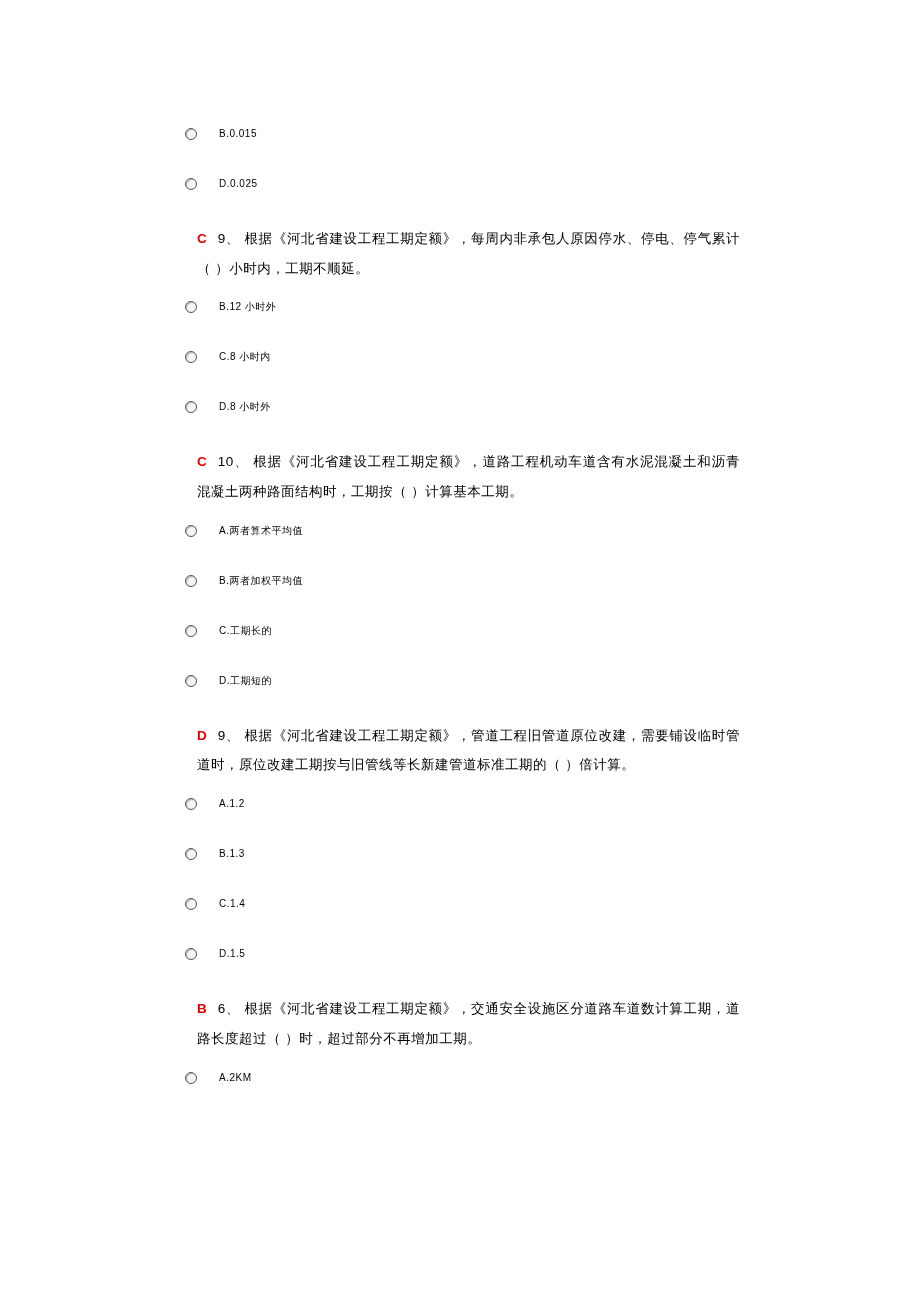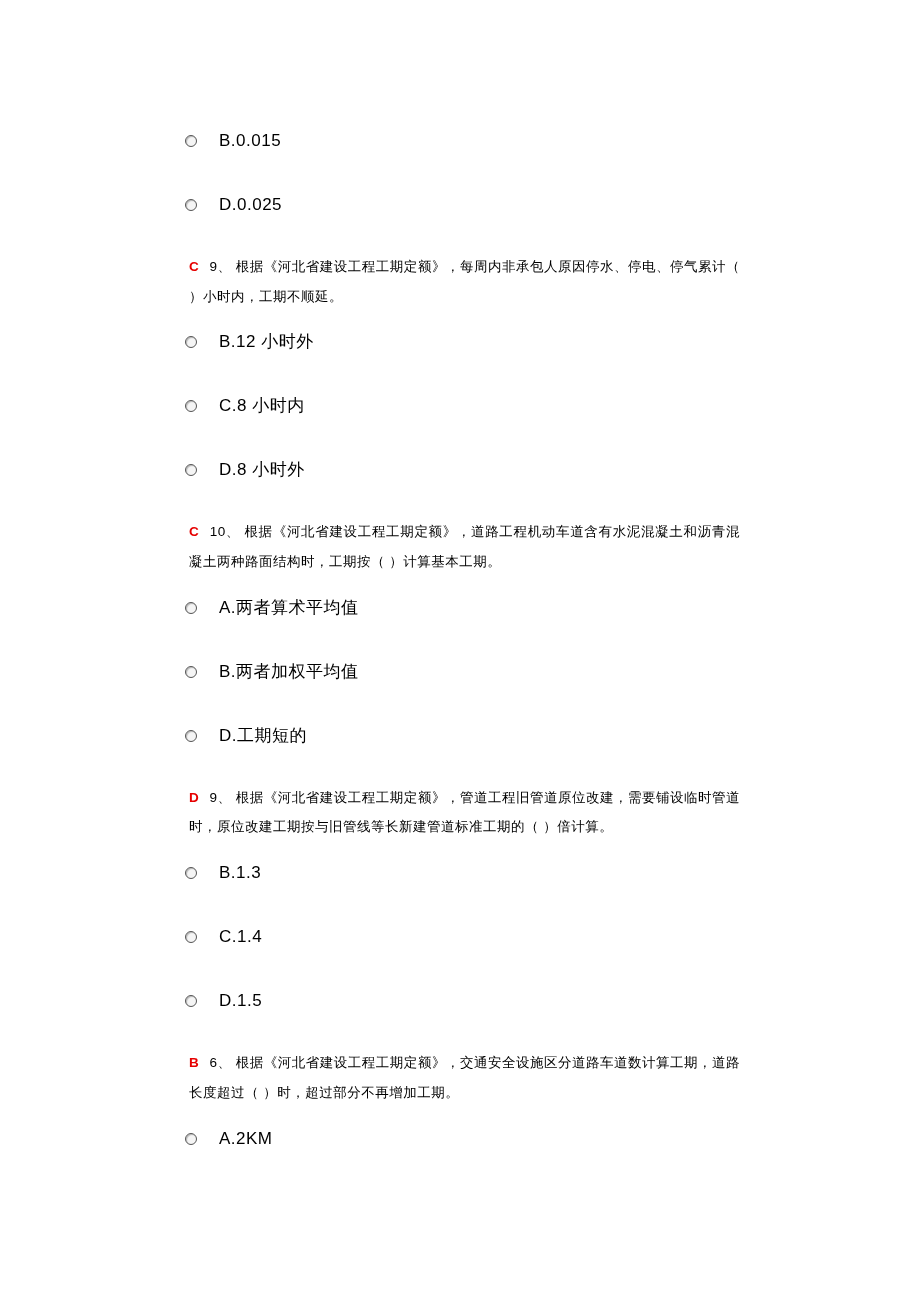--- a/index.html
+++ b/index.html
@@ -27,25 +27,25 @@
     width: 12px;
     height: 12px;
     border-radius: 50%;
     border: 1px solid #555;
     background: #f5f5f5;
     box-shadow: inset 1px 1px 1px rgba(0,0,0,0.25);
     flex: 0 0 auto;
   }
   .option-text {
     margin-left: 22px;
-    font-size: 17px;
+    font-size: 10px;
     letter-spacing: 0.5px;
   }
   .question {
-    margin: 28px 0 12px 4px;
+    margin: 28px 0 12px 12px;
     line-height: 2.2;
     text-align: justify;
     letter-spacing: 0.5px;
     font-size: 13.5px;
   }
   .ans {
     color: #e60000;
     font-weight: bold;
     margin-right: 6px;
   }
@@ -93,27 +93,35 @@
   <div class="option-row">
     <span class="radio"></span>
     <span class="option-text">A.两者算术平均值</span>
   </div>
   <div class="option-row">
     <span class="radio"></span>
     <span class="option-text">B.两者加权平均值</span>
   </div>
   <div class="option-row">
     <span class="radio"></span>
+    <span class="option-text">C.工期长的</span>
+  </div>
+  <div class="option-row">
+    <span class="radio"></span>
     <span class="option-text">D.工期短的</span>
   </div>
 
   <div class="question">
     <span class="ans">D</span>
     <span class="qnum">9、</span>
     <span> 根据《河北省建设工程工期定额》，管道工程旧管道原位改建，需要铺设临时管道时，原位改建工期按与旧管线等长新建管道标准工期的（ ）倍计算。</span>
+  </div>
+  <div class="option-row">
+    <span class="radio"></span>
+    <span class="option-text">A.1.2</span>
   </div>
   <div class="option-row">
     <span class="radio"></span>
     <span class="option-text">B.1.3</span>
   </div>
   <div class="option-row">
     <span class="radio"></span>
     <span class="option-text">C.1.4</span>
   </div>
   <div class="option-row">

